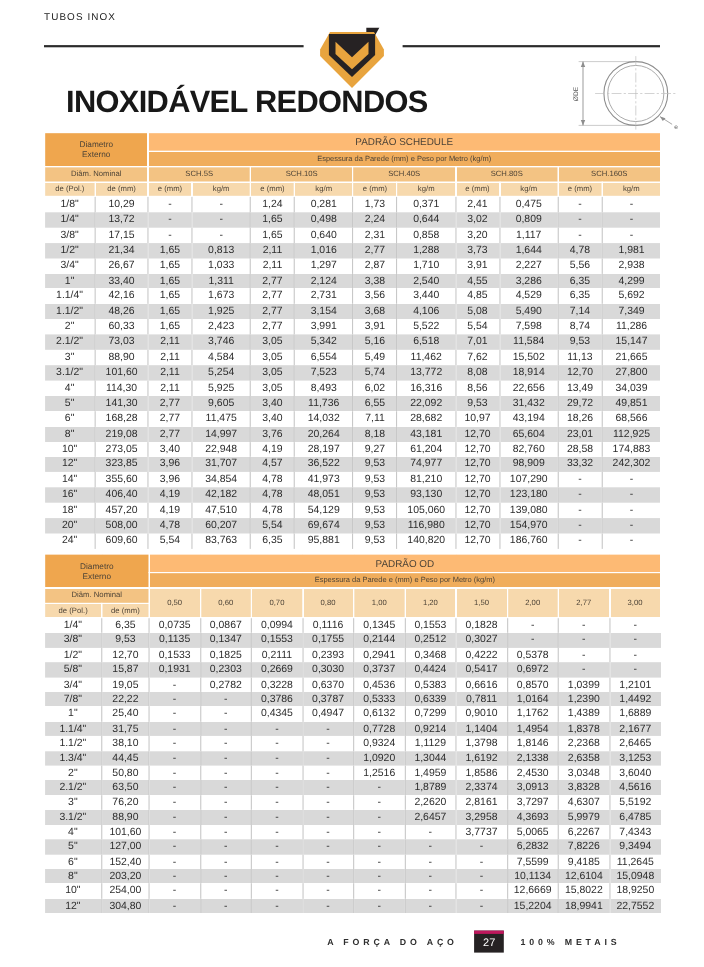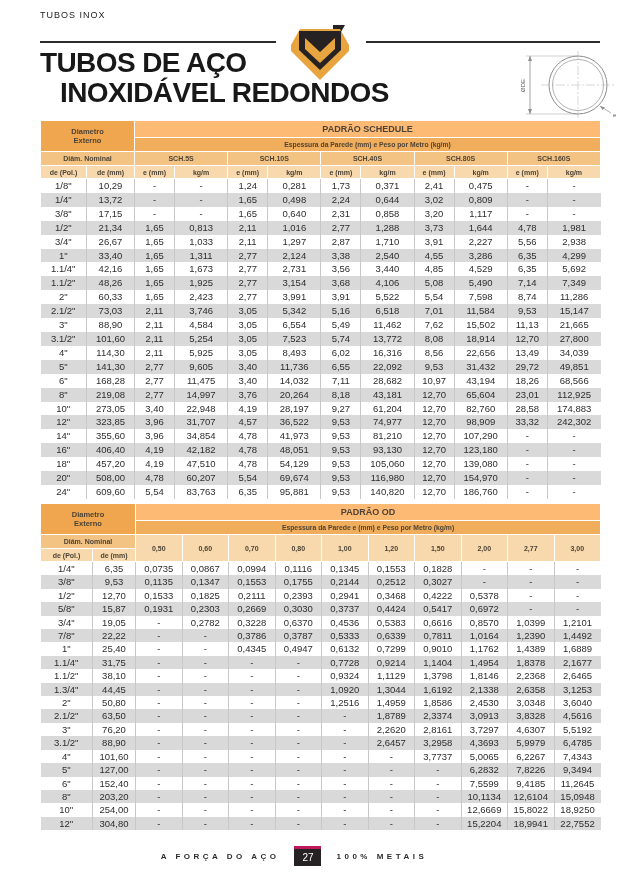--- a/index.html
+++ b/index.html
@@ -15,37 +15,37 @@
   .logo{position:absolute;left:287px;top:25px;width:66px;height:60px}
   .title{position:absolute;left:40px;top:48px;font-size:28px;font-weight:bold;color:#181818;line-height:30px;letter-spacing:-0.6px}
   .title .line2{margin-left:20px}
   .diagram{position:absolute;left:510px;top:50px;width:124px;height:68px}
 
   
   table{border-collapse:collapse;table-layout:fixed;width:560px;position:absolute;left:40px}
   #t1{top:120px}
   #t2{top:503px}
   th,td{text-align:center;vertical-align:middle;overflow:hidden;white-space:nowrap;padding:0}
-  thead th{border:1px solid #fff;font-weight:bold;color:#4d4336}
+  thead th{border:1px solid #fff;font-weight:normal;color:#4d4336}
   .hdr-orange{background:#fdba74;font-size:9px;height:17px}
   .hdr-orange2{background:#F0AD5C;font-size:6.8px;height:14px}
   .hdr-tan{background:#F3C383;font-size:7px;height:14px}
   .hdr-tan2{background:#F7D9AD;font-size:7px;height:13px}
   .corner{background:#EFA64E;font-size:7.5px;line-height:9px;white-space:normal}
   tbody td{font-size:9.5px;color:#2d2d2d;border-left:1px solid #c8c8c8}
   tbody td:first-child{border-left:none}
   tbody tr:nth-child(even){background:#D9D9D9}
   #t1 tbody td{height:13.9px;line-height:13.9px}
   #t2 tbody td{height:13.4px;line-height:13.4px}
   
   .c-pol{width:46px}.c-mm{width:48px}.c-e{width:40px}.c-kg{width:53.2px}
   .d-pol{width:52px}.d-mm{width:43px}.d-v{width:46.5px}
 
   
-  .footer{position:absolute;left:12px;top:846px;width:564px;display:flex;align-items:center;justify-content:center;gap:15px}
+  .footer{position:absolute;left:0;top:846px;width:564px;display:flex;align-items:center;justify-content:flex-end;gap:15px}
   .f-text{font-size:8px;letter-spacing:3.5px;color:#2e2e2e;font-weight:bold}
   .page-box{background:#262223;border-top:3px solid #be185d;color:#fff;font-size:10px;width:27px;height:20px;display:flex;align-items:center;justify-content:center}
 </style>
 </head>
 <body>
 
 <div class="page">
 
   <div class="eyebrow">TUBOS INOX</div>
   <div class="rule rule-left"></div>
@@ -54,21 +54,21 @@
   <div class="logo">
     <svg width="66" height="60" viewBox="0 0 66 60">
       <polygon points="46,0 58,0 54,7 46,7" fill="#262223"></polygon>
       <polygon points="13,4 53,4 62,20 62,26 33,55 4,26 4,20" fill="#E8A43E"></polygon>
       <path d="M12,6 L54,6 L54,25 L33,45 L12,25 Z" fill="#262223"></path>
       <path d="M18,13 L33,27 L48,13 L48,24 L33,38 L18,24 Z" fill="#E8A43E"></path>
     </svg>
   </div>
 
   <h1 class="title">
-    <span class="line1">TUBOS DE AÇO</span><br>
+    <br>
     <span class="line2">INOXIDÁVEL REDONDOS</span>
   </h1>
 
   <div class="diagram">
     <svg width="124" height="68" viewBox="0 0 124 68">
       <line x1="16" y1="6" x2="68" y2="6" stroke="#bcbcbc" stroke-width="0.7"></line>
       <line x1="16" y1="64" x2="68" y2="64" stroke="#bcbcbc" stroke-width="0.7"></line>
       <line x1="20" y1="6" x2="20" y2="64" stroke="#8d8d8d" stroke-width="0.8"></line>
       <polygon points="18,11 22,11 20,6" fill="#8d8d8d"></polygon>
       <polygon points="18,59 22,59 20,64" fill="#8d8d8d"></polygon>

